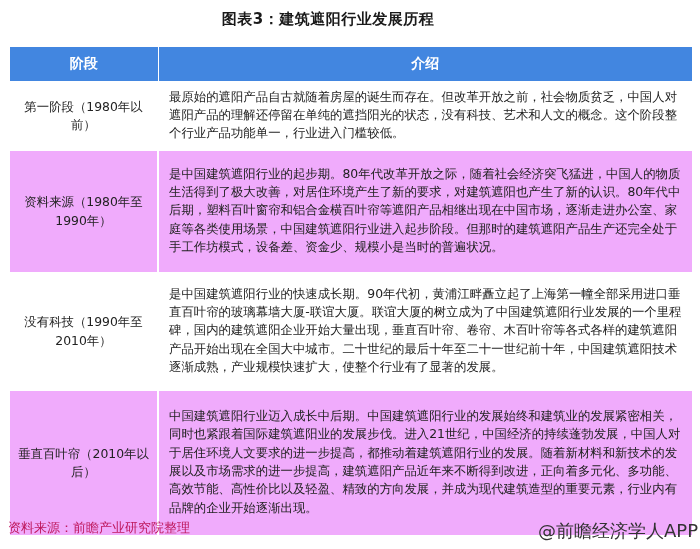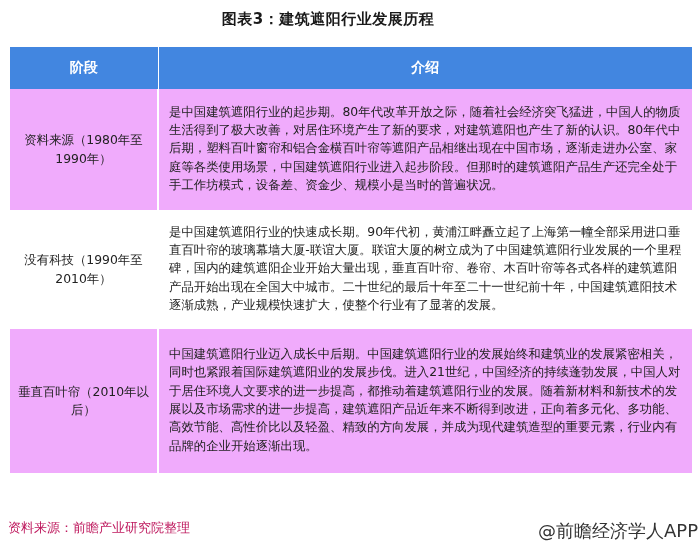--- a/index.html
+++ b/index.html
@@ -1,21 +1,21 @@
 <!DOCTYPE html>
 <html><head>
 <meta charset="utf-8">
 <style>
   html, body { margin:0; padding:0; background:#ffffff; }
   body { width:700px; height:549px; position:relative; overflow:hidden;
          font-family:"DejaVu Sans","Liberation Sans",sans-serif; color:#222; }
   .title { position:absolute; left:0; top:10px; width:656px; text-align:center;
            font-size:15px; font-weight:bold; color:#1a1a1a; letter-spacing:0.5px; }
   table { position:absolute; left:10px; top:47px; width:682px; border-collapse:collapse; table-layout:fixed; }
-  th { background:#4286E0; color:#ffffff; font-weight:bold; font-size:14px; height:42px;
+  th { background:#4286E0; color:#ffffff; font-weight:bold; font-size:14px; height:34px;
        text-align:center; padding:0; }
   th.c1 { border-right:1px solid #ffffff; }
   td { font-size:12.4px; line-height:18.3px; vertical-align:middle; padding:0; }
   td.stage { text-align:center; padding:0 6px; border-right:2px solid #ffffff; }
   td.desc { padding:3px 8px 5px 10px; text-align:left; }
   tr.white td { background:#ffffff; }
   tr.gray td { background:#f0abfc; }
   tr.r1 td { height:62px; }
   tr.r2 td { height:113px; }
   tr.r3 td { height:111px; }
@@ -33,20 +33,24 @@
       <col style="width:148px">
       <col>
     </colgroup>
   <thead>
     <tr>
       <th class="c1">阶段</th>
       <th>介绍</th>
     </tr>
   </thead>
   <tbody>
+    <tr class="white r1">
+      <td class="stage">第一阶段（1980年以前）</td>
+      <td class="desc">最原始的遮阳产品自古就随着房屋的诞生而存在。但改革开放之前，社会物质贫乏，中国人对遮阳产品的理解还停留在单纯的遮挡阳光的状态，没有科技、艺术和人文的概念。这个阶段整个行业产品功能单一，行业进入门槛较低。</td>
+    </tr>
     <tr class="gray r2">
       <td class="stage">资料来源（1980年至1990年）</td>
       <td class="desc">是中国建筑遮阳行业的起步期。80年代改革开放之际，随着社会经济突飞猛进，中国人的物质生活得到了极大改善，对居住环境产生了新的要求，对建筑遮阳也产生了新的认识。80年代中后期，塑料百叶窗帘和铝合金横百叶帘等遮阳产品相继出现在中国市场，逐渐走进办公室、家庭等各类使用场景，中国建筑遮阳行业进入起步阶段。但那时的建筑遮阳产品生产还完全处于手工作坊模式，设备差、资金少、规模小是当时的普遍状况。</td>
     </tr>
     <tr class="white r3">
       <td class="stage">没有科技（1990年至2010年）</td>
       <td class="desc">是中国建筑遮阳行业的快速成长期。90年代初，黄浦江畔矗立起了上海第一幢全部采用进口垂直百叶帘的玻璃幕墙大厦-联谊大厦。联谊大厦的树立成为了中国建筑遮阳行业发展的一个里程碑，国内的建筑遮阳企业开始大量出现，垂直百叶帘、卷帘、木百叶帘等各式各样的建筑遮阳产品开始出现在全国大中城市。二十世纪的最后十年至二十一世纪前十年，中国建筑遮阳技术逐渐成熟，产业规模快速扩大，使整个行业有了显著的发展。</td>
     </tr>
     <tr class="gray r4">
       <td class="stage">垂直百叶帘（2010年以后）</td>

